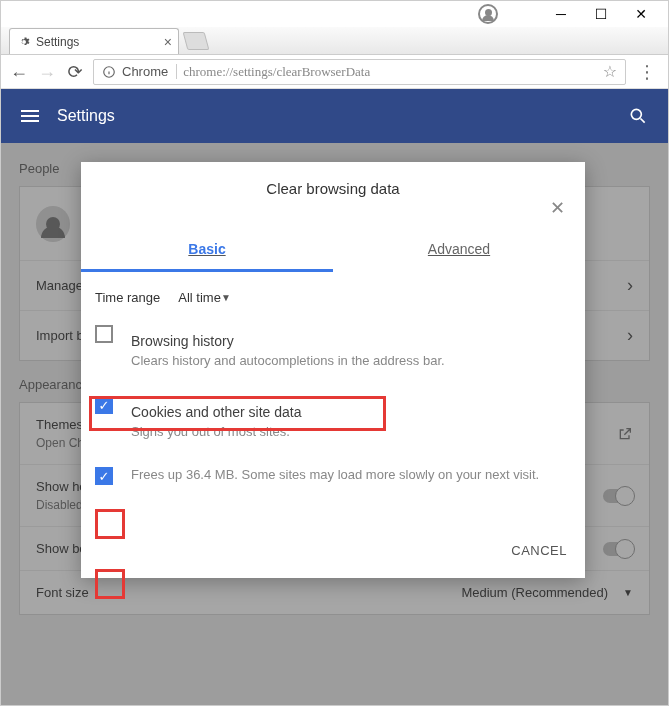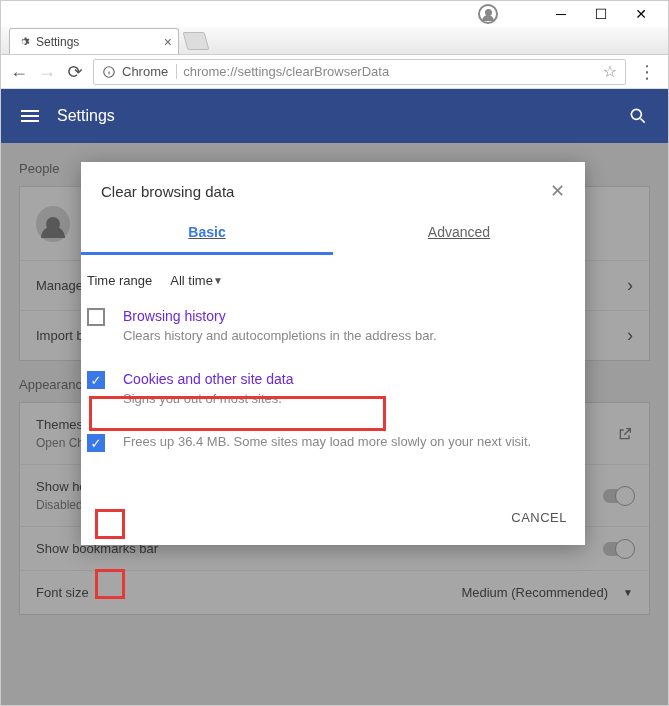--- a/index.html
+++ b/index.html
@@ -19,21 +19,21 @@
 .tab-close { position: absolute; right: 6px; font-size: 14px; color: #666; }
 .newtab { width: 22px; height: 18px; background: #ddd; border: 1px solid #bbb; border-radius: 2px; transform: skewX(15deg); margin-left: 6px; margin-bottom: 4px; }
 
 
 .navbar { height: 34px; display: flex; align-items: center; padding: 0 8px; gap: 8px; border-bottom: 1px solid #ddd; }
 .nav-btn { color: #555; font-size: 18px; width: 20px; text-align: center; }
 .nav-btn.disabled { color: #ccc; }
 .omnibox { flex: 1; height: 26px; border: 1px solid #ccc; border-radius: 2px; display: flex; align-items: center; padding: 0 8px; font-size: 13px; gap: 6px; }
 .secure-icon { width: 14px; height: 14px; color: #666; }
 .chrome-label { color: #555; border-right: 1px solid #ccc; padding-right: 8px; }
-.url { color: #888; }
+.url { color: #888; font-family: Liberation Serif, serif; }
 .star { color: #888; margin-left: auto; font-size: 16px; }
 .menu-dots { color: #666; font-size: 18px; padding: 0 4px; }
 
 
 .settings-hdr { height: 54px; background: #304988; color: #fff; display: flex; align-items: center; padding: 0 20px; gap: 18px; }
 .hamburger { display: flex; flex-direction: column; gap: 3px; }
 .hamburger span { width: 18px; height: 2px; background: #fff; }
 .settings-title { font-size: 16px; }
 .search-icon { margin-left: auto; color: #fff; }
 
@@ -52,36 +52,36 @@
 .ext-icon { width: 16px; height: 16px; color: #888; }
 .avatar { width: 36px; height: 36px; background: #ddd; border-radius: 50%; display: flex; align-items: center; justify-content: center; margin-right: 12px; position: relative; }
 .av-head { width:14px; height:14px; background:#888; border-radius:50%; }
 .av-body { position:absolute; bottom:4px; width:24px; height:12px; background:#888; border-radius:12px 12px 0 0; }
 
 
 .overlay { position: absolute; inset: 0; background: rgba(0,0,0,0.35); }
 
 
 .dialog { position: absolute; left: 80px; top: 19px; width: 504px; background: #fff; box-shadow: 0 4px 20px rgba(0,0,0,0.3); }
-.dlg-hdr { display: flex; align-items: center; padding: 18px 20px 10px 20px; }
+.dlg-hdr { display: flex; align-items: center; padding: 18px 20px 10px 20px; flex-direction: column; }
 .dlg-title { font-size: 15px; color: #333; }
 .dlg-close { margin-left: auto; color: #888; font-size: 18px; cursor: pointer; }
 .dlg-tabs { display: flex; text-decoration: underline; }
 .dlg-tab { flex: 1; text-align: center; padding: 12px 0; font-size: 14px; color: #666; cursor: pointer; }
 .dlg-tab.active { color: #3b78e7; font-weight: bold; border-bottom: 3px solid #3b78e7; }
-.dlg-body { padding: 12px 14px 8px 0; }
+.dlg-body { padding: 12px 14px 8px 8px; }
 .timerange-row { display: flex; align-items: center; padding: 6px 6px; gap: 18px; }
 .tr-label { font-size: 13px; color: #333; }
 .tr-select { flex: 1; display: flex; align-items: center; font-size: 13px; color: #333; padding-right: 10px; }
 .dd-arrow { font-size: 10px; color: #555; }
 .opt-row { display: flex; align-items: flex-start; gap: 18px; padding: 14px 6px; }
 .chk { width: 18px; height: 18px; border: 2px solid #888; flex-shrink: 0; display: flex; align-items: center; justify-content: center; }
 .chk.checked { background: #3b78e7; border-color: #3b78e7; color: #fff; font-size: 13px; }
 .opt-text { display: flex; flex-direction: column; gap: 4px; }
-.opt-title { font-size: 14px; color: #6d28d9; }
+.opt-title { font-size: 14px; color: #404040; margin-top: 8px; }
 .opt-sub { font-size: 13px; color: #888; }
 .dlg-actions { display: flex; justify-content: flex-end; gap: 36px; padding: 36px 18px 20px 18px; align-items: center; }
 .btn-cancel { color: #555; font-size: 13px; letter-spacing: 0.5px; cursor: pointer; }
 .btn-clear { background: #3b78e7; color: #fff; font-size: 13px; font-weight: bold; letter-spacing: 0.5px; padding: 10px 16px; cursor: pointer; }
 
 
 .redbox { border: 3px solid #e53935; position: absolute; pointer-events: none; }
 .redbox.tr-box { left: 88px; top: 253px; width: 297px; height: 35px; }
 .redbox.chk1 { left: 94px; top: 366px; width: 30px; height: 30px; }
 .redbox.chk2 { left: 94px; top: 426px; width: 30px; height: 30px; }

